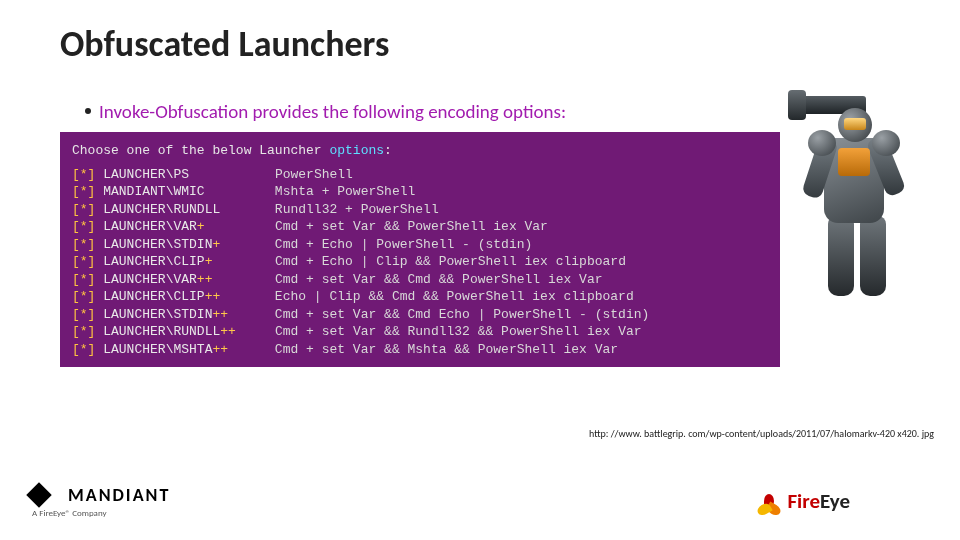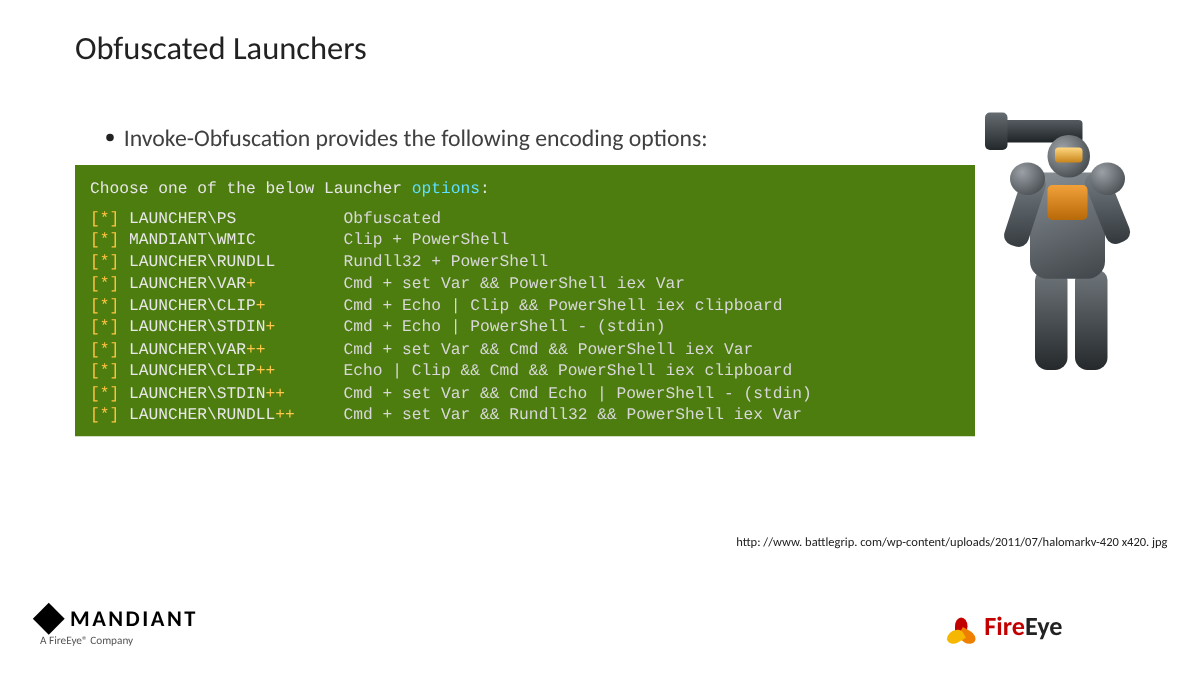--- a/index.html
+++ b/index.html
@@ -8,47 +8,47 @@
     height: 540px;
     background: #fff;
     font-family: -apple-system, "Segoe UI", Calibri, Arial, sans-serif;
     position: relative;
     overflow: hidden;
   }
   .title {
     position: absolute;
     left: 60px;
     top: 22px;
-    font-size: 26px;
-    font-weight: 400;
+    font-size: 36px;
+    font-weight: 700;
     color: #222;
   }
   .bullet-line {
     position: absolute;
     left: 85px;
     top: 100px;
     font-size: 19px;
-    color: #404040;
+    color: #a21caf;
   }
   .bullet-dot {
     display: inline-block;
     width: 6px; height: 6px;
     background: #222;
     border-radius: 50%;
     vertical-align: middle;
     margin-right: 8px;
     position: relative;
     top: -2px;
   }
   .terminal {
     position: absolute;
     left: 60px;
     top: 132px;
     width: 720px;
-    background: #4d7c0f;
+    background: #701a75;
     padding: 10px 12px 8px 12px;
     font-family: "Consolas", "Courier New", monospace;
     font-size: 13px;
     line-height: 1.35;
     color: #ddd;
   }
   .term-header { color: #e6e6e6; margin-bottom: 6px; white-space: pre; }
   .cyan { color: #5ee0ff; }
   .row { white-space: pre; }
   .marker { color: #ffc341; }
@@ -61,21 +61,21 @@
     top: 427px;
     font-size: 10px;
     color: #222;
   }
   .mandiant {
     position: absolute;
     left: 30px;
     bottom: 22px;
     width: 180px;
   }
-  .mandiant .brand-row { display: flex; align-items: center; gap: 2px; }
+  .mandiant .brand-row { display: flex; align-items: center; gap: 14px; }
   .mandiant .m-square {
     width: 18px; height: 18px; background: #000;
     transform: rotate(45deg);
     margin-right: 6px;
   }
   .mandiant .m-name {
     font-size: 18px; letter-spacing: 2px; color: #000; font-weight: 600;
   }
   .mandiant .sub {
     font-size: 9px; color: #555; margin-left: 2px; margin-top: 1px;
@@ -200,30 +200,31 @@
 
 <div class="title">Obfuscated Launchers</div>
 
 <div class="bullet-line">
   <span class="bullet-dot"></span><span>Invoke-Obfuscation provides the following encoding options:</span>
 </div>
 
 <div class="terminal">
   <div class="term-header"><span>Choose one of the below Launcher </span><span class="cyan">options</span><span>:</span></div>
   <div id="rows">
-      <div class="row"><span class="marker">[*] </span><span class="white">LAUNCHER\PS</span><span class="yellow"></span><span class="white">           </span><span class="grey">Obfuscated</span></div>
-      <div class="row"><span class="marker">[*] </span><span class="white">MANDIANT\WMIC</span><span class="yellow"></span><span class="white">         </span><span class="grey">Clip + PowerShell</span></div>
+      <div class="row"><span class="marker">[*] </span><span class="white">LAUNCHER\PS</span><span class="yellow"></span><span class="white">           </span><span class="grey">PowerShell</span></div>
+      <div class="row"><span class="marker">[*] </span><span class="white">MANDIANT\WMIC</span><span class="yellow"></span><span class="white">         </span><span class="grey">Mshta + PowerShell</span></div>
       <div class="row"><span class="marker">[*] </span><span class="white">LAUNCHER\RUNDLL</span><span class="yellow"></span><span class="white">       </span><span class="grey">Rundll32 + PowerShell</span></div>
       <div class="row"><span class="marker">[*] </span><span class="white">LAUNCHER\VAR</span><span class="yellow">+</span><span class="white">         </span><span class="grey">Cmd + set Var &amp;&amp; PowerShell iex Var</span></div>
+      <div class="row"><span class="marker">[*] </span><span class="white">LAUNCHER\STDIN</span><span class="yellow">+</span><span class="white">       </span><span class="grey">Cmd + Echo | PowerShell - (stdin)</span></div>
       <div class="row"><span class="marker">[*] </span><span class="white">LAUNCHER\CLIP</span><span class="yellow">+</span><span class="white">        </span><span class="grey">Cmd + Echo | Clip &amp;&amp; PowerShell iex clipboard</span></div>
-      <div class="row"><span class="marker">[*] </span><span class="white">LAUNCHER\STDIN</span><span class="yellow">+</span><span class="white">       </span><span class="grey">Cmd + Echo | PowerShell - (stdin)</span></div>
       <div class="row"><span class="marker">[*] </span><span class="white">LAUNCHER\VAR</span><span class="yellow">++</span><span class="white">        </span><span class="grey">Cmd + set Var &amp;&amp; Cmd &amp;&amp; PowerShell iex Var</span></div>
       <div class="row"><span class="marker">[*] </span><span class="white">LAUNCHER\CLIP</span><span class="yellow">++</span><span class="white">       </span><span class="grey">Echo | Clip &amp;&amp; Cmd &amp;&amp; PowerShell iex clipboard</span></div>
       <div class="row"><span class="marker">[*] </span><span class="white">LAUNCHER\STDIN</span><span class="yellow">++</span><span class="white">      </span><span class="grey">Cmd + set Var &amp;&amp; Cmd Echo | PowerShell - (stdin)</span></div>
       <div class="row"><span class="marker">[*] </span><span class="white">LAUNCHER\RUNDLL</span><span class="yellow">++</span><span class="white">     </span><span class="grey">Cmd + set Var &amp;&amp; Rundll32 &amp;&amp; PowerShell iex Var</span></div>
+      <div class="row"><span class="marker">[*] </span><span class="white">LAUNCHER\MSHTA</span><span class="yellow">++</span><span class="white">      </span><span class="grey">Cmd + set Var &amp;&amp; Mshta &amp;&amp; PowerShell iex Var</span></div>
     </div>
 </div>
 
 <div class="robot">
   <div class="gun"></div>
   <div class="gunbarrel"></div>
   <div class="leg-l"></div>
   <div class="leg-r"></div>
   <div class="torso"></div>
   <div class="arm-l"></div>

